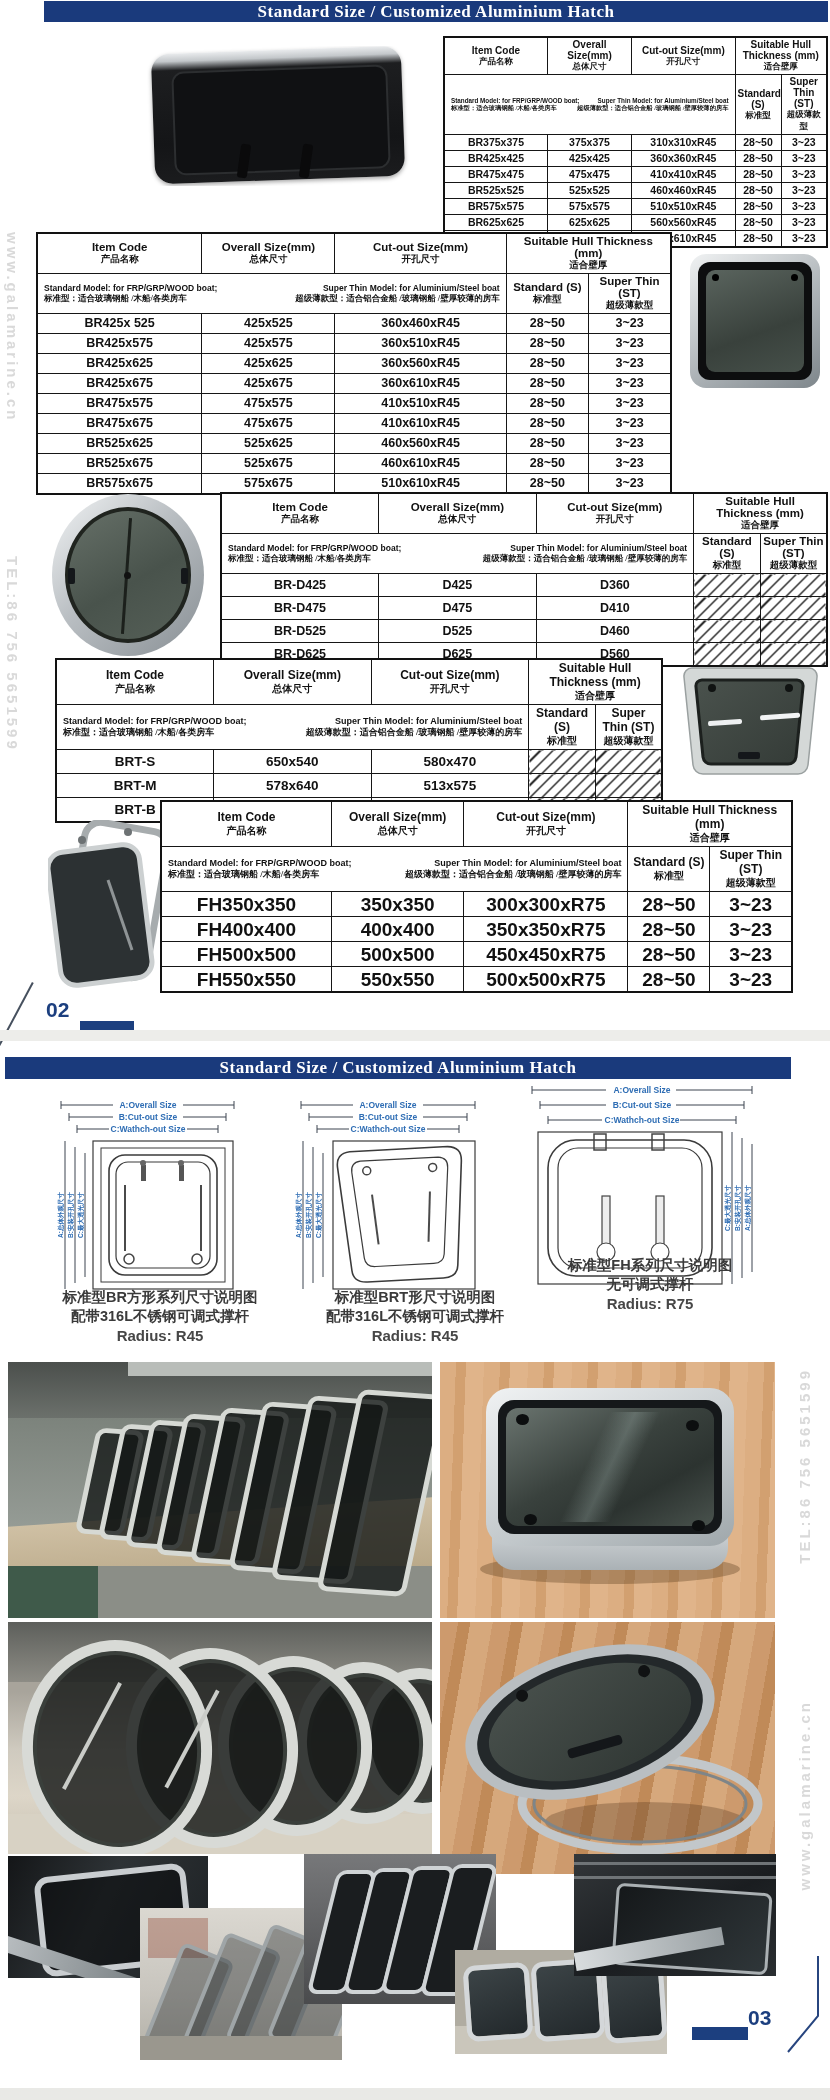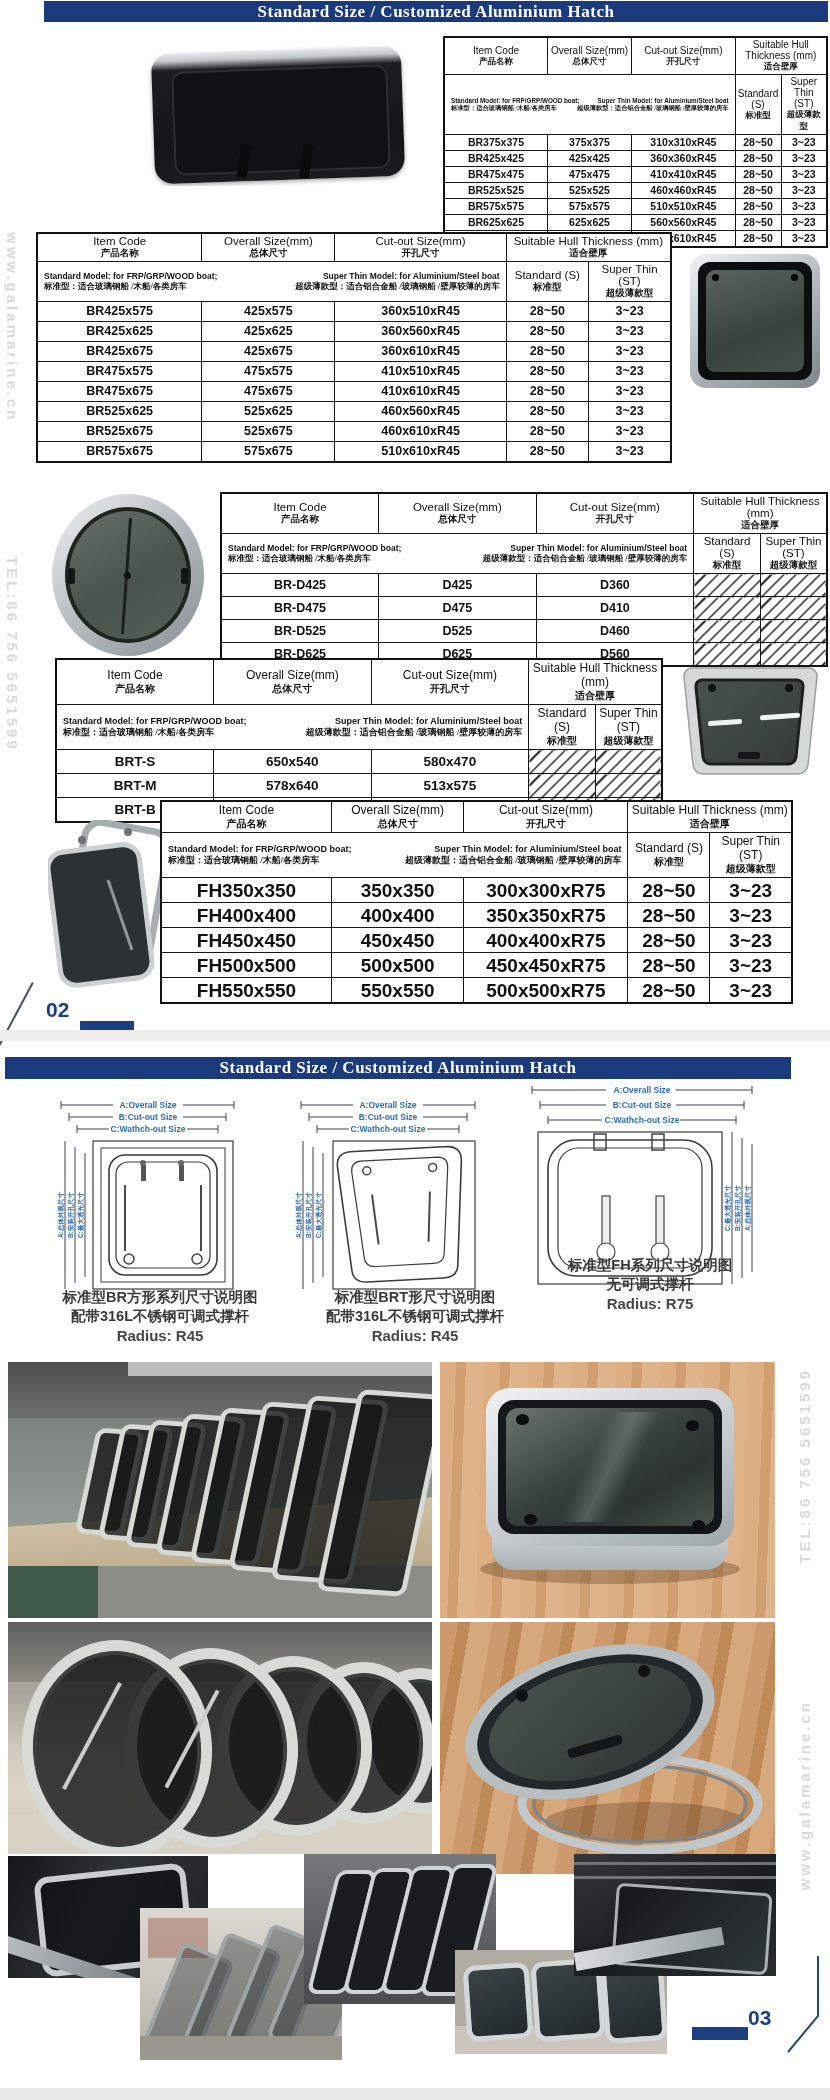--- a/index.html
+++ b/index.html
@@ -12,21 +12,21 @@
         font-family:"Liberation Serif",serif;font-weight:700;font-size:17px;line-height:21px;letter-spacing:.5px}
 
   
   .wm{position:absolute;color:#d9d9d9;font-weight:700;letter-spacing:3px;
       writing-mode:vertical-rl;font-size:15px;white-space:nowrap;user-select:none}
   .wm.flip{transform:rotate(180deg)}
 
   
   table.spec{position:absolute;border-collapse:collapse;table-layout:fixed;background:#fff;border:2.5px solid #121212}
   table.spec th,table.spec td{border:1.6px solid #161616;text-align:center;vertical-align:middle;padding:1px 2px;overflow:hidden}
-  table.spec .en{font-weight:400}
+  table.spec .en{font-weight:700}
   table.spec .cn{font-weight:600;font-family:"Liberation Serif",serif}
   table.spec .mrow{display:flex;justify-content:space-between;padding:0 4px;font-weight:700;text-align:center}
   table.spec .mrow.cnm{font-family:"Liberation Serif",serif;font-weight:600}
   table.spec td{font-weight:700;line-height:1}
   td.slash{background:repeating-linear-gradient(135deg,transparent 0 7px,#232323 7px 8.6px)}
 
   .t1{left:443px;top:36px;width:385px}
   .t1 .en{font-size:10px}.t1 .cn{font-size:8.5px}
   .t1 .mrow{font-size:6.3px}.t1 td{font-size:10.5px;height:13px}
   .t2{left:36px;top:232px;width:636px}
@@ -232,20 +232,27 @@
             <div class="en">Standard (S)</div>
             <div class="cn">标准型</div>
           </th>
         <th>
             <div class="en">Super Thin (ST)</div>
             <div class="cn">超级薄款型</div>
           </th>
       </tr>
     </thead>
     <tbody>
+        <tr>
+          <td>BR425x 525</td>
+          <td>425x525</td>
+          <td>360x460xR45</td>
+          <td>28~50</td>
+          <td>3~23</td>
+        </tr>
         <tr>
           <td>BR425x575</td>
           <td>425x575</td>
           <td>360x510xR45</td>
           <td>28~50</td>
           <td>3~23</td>
         </tr>
         <tr>
           <td>BR425x625</td>
           <td>425x625</td>
@@ -549,27 +556,20 @@
           <td>FH350x350</td>
           <td>350x350</td>
           <td>300x300xR75</td>
           <td>28~50</td>
           <td>3~23</td>
         </tr>
         <tr>
           <td>FH400x400</td>
           <td>400x400</td>
           <td>350x350xR75</td>
-          <td>28~50</td>
-          <td>3~23</td>
-        </tr>
-        <tr>
-          <td>FH450x450</td>
-          <td>450x450</td>
-          <td>400x400xR75</td>
           <td>28~50</td>
           <td>3~23</td>
         </tr>
         <tr>
           <td>FH500x500</td>
           <td>500x500</td>
           <td>450x450xR75</td>
           <td>28~50</td>
           <td>3~23</td>
         </tr>

